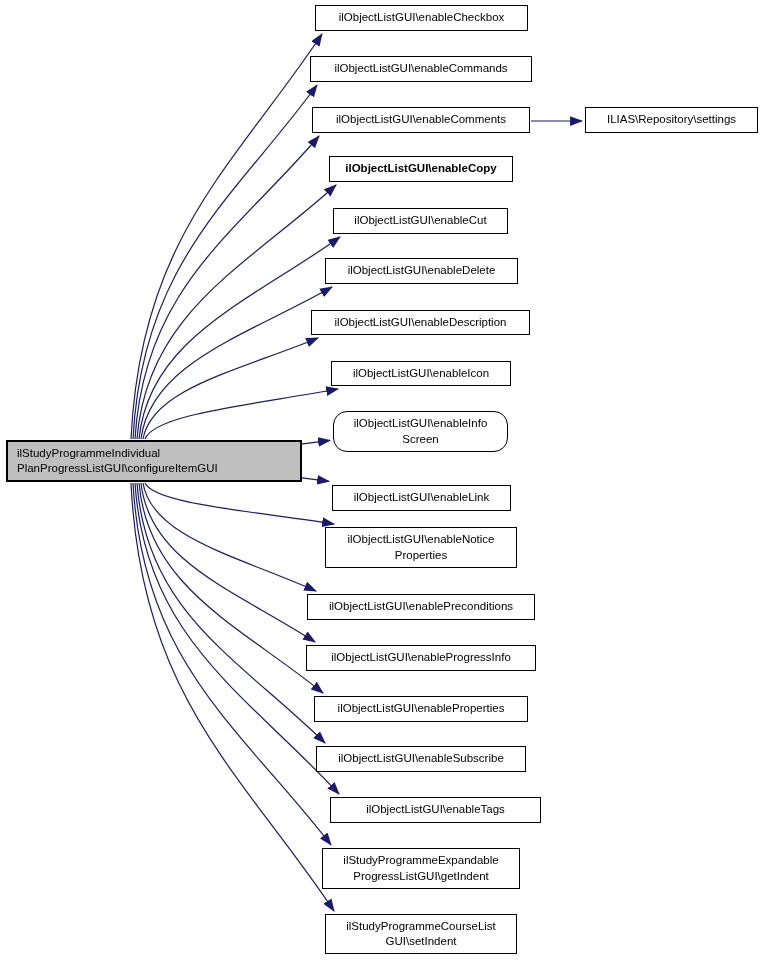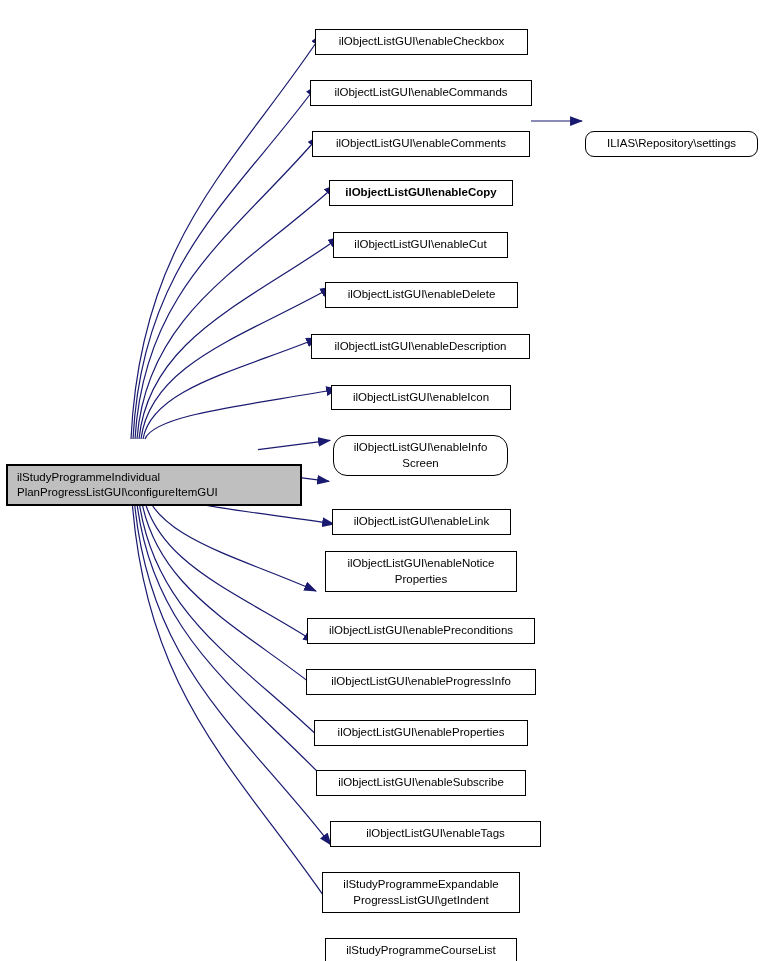--- a/index.html
+++ b/index.html
@@ -25,21 +25,20 @@
     color: #000000;
     font-size: 11.5px;
     line-height: 1.32;
     display: flex;
     align-items: center;
     justify-content: center;
     text-align: center;
     white-space: pre-line;
     z-index: 2;
     cursor: pointer;
-    margin-top: 24px;
   }
   .node.focus {
     background: #bfbfbf;
     border-width: 2px;
     justify-content: flex-start;
     text-align: left;
     padding-left: 9px;
     cursor: default;
   }
 </style>
@@ -92,16 +91,16 @@
       <div class="node" style="left: 325px; top: 527px; width: 192px; height: 41px;">ilObjectListGUI\enableNotice
 Properties</div>
       <div class="node" style="left: 307px; top: 594px; width: 228px; height: 26px;">ilObjectListGUI\enablePreconditions</div>
       <div class="node" style="left: 306px; top: 645px; width: 230px; height: 26px;">ilObjectListGUI\enableProgressInfo</div>
       <div class="node" style="left: 314px; top: 696px; width: 214px; height: 26px;">ilObjectListGUI\enableProperties</div>
       <div class="node" style="left: 316px; top: 746px; width: 210px; height: 26px;">ilObjectListGUI\enableSubscribe</div>
       <div class="node" style="left: 330px; top: 797px; width: 211px; height: 26px;">ilObjectListGUI\enableTags</div>
       <div class="node" style="left: 322px; top: 848px; width: 198px; height: 41px;">ilStudyProgrammeExpandable
 ProgressListGUI\getIndent</div>
       <div class="node" style="left: 325px; top: 914px; width: 192px; height: 40px;">ilStudyProgrammeCourseList
-GUI\enableInfo</div>
-      <div class="node" style="left: 585px; top: 107px; width: 173px; height: 26px; border-radius: 9px;">ILIAS\Repository\settings</div>
+GUI\setIndent</div>
+      <div class="node" style="left: 585px; top: 107px; width: 173px; height: 26px;">ILIAS\Repository\settings</div>
     </div>
 </div>
 
 </body></html>

